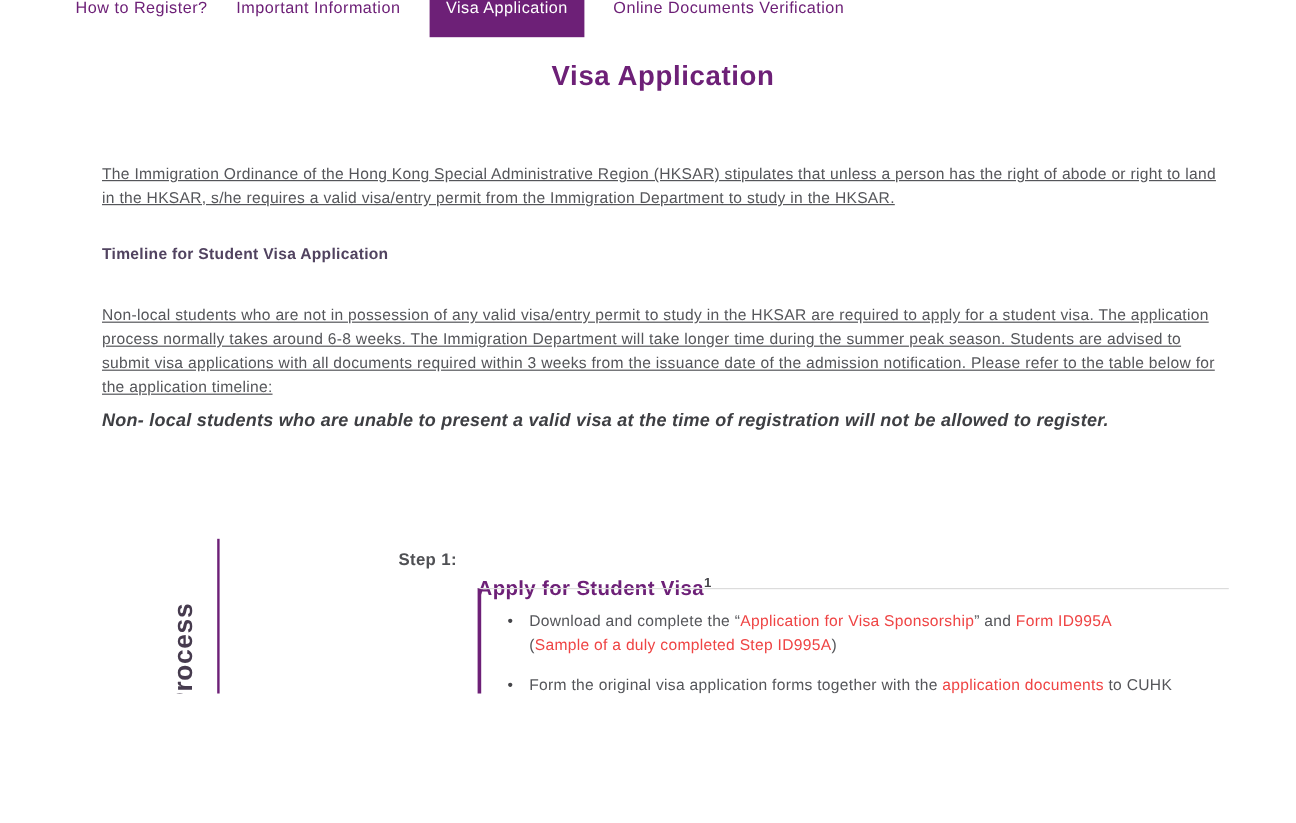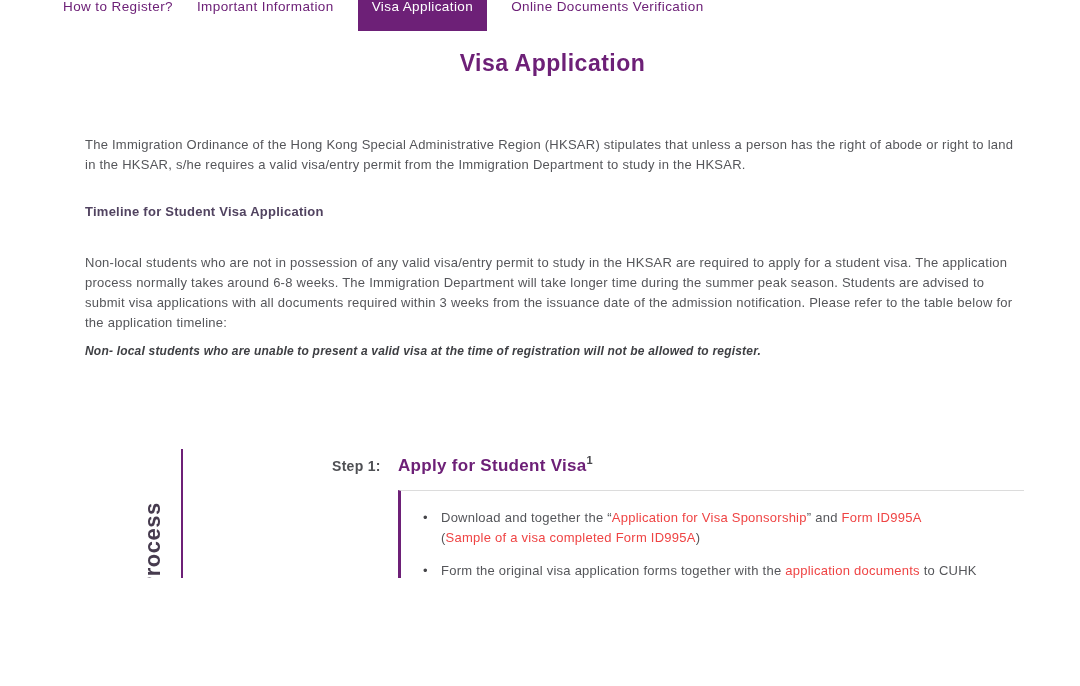--- a/index.html
+++ b/index.html
@@ -22,50 +22,50 @@
   }
   .tab.active{background:#6d2077;color:#ffffff;padding:0 14px;}
   
   .page-title{
     position:absolute;top:50px;left:85px;width:935px;margin:0;
     text-align:center;font-size:23px;font-weight:700;
     color:#6d2077;letter-spacing:0.5px;
   }
   .para{
     position:absolute;left:85px;width:932px;margin:0;
-    font-size:13px;line-height:20px;letter-spacing:0.25px;color:#55565a;
+    font-size:13px;line-height:20px;letter-spacing:0.25px;color:#55565a;text-decoration:underline;
   }
   .intro{top:135px;}
   .subheading{
     position:absolute;top:204px;left:85px;margin:0;
     font-size:13px;font-weight:700;letter-spacing:0.25px;color:#514360;text-align:right;
   }
   .timeline{top:253px;}
   .warning{
     position:absolute;top:341px;left:85px;width:932px;margin:0;
-    font-size:12px;line-height:20px;letter-spacing:0.2px;
+    font-size:15px;line-height:20px;letter-spacing:0.2px;
     font-weight:700;font-style:italic;color:#3e3f43;
   }
   
   .vertical-label{
     position:absolute;left:140px;top:776px;
     transform:rotate(-90deg);transform-origin:0 0;
     font-size:22px;font-weight:700;letter-spacing:0.5px;
     color:#463b4e;white-space:nowrap;
   }
   .vertical-line{
     position:absolute;left:181px;top:449px;width:2px;height:237px;
     background:#6d2077;
   }
   .step-label{
     position:absolute;left:332px;top:458px;
     font-size:14px;font-weight:700;color:#4f5054;letter-spacing:0.3px;
   }
   .step-title{
-    position:absolute;left:398px;top:454px;
+    position:absolute;left:398px;top:480px;
     font-size:17px;font-weight:700;color:#6d2077;letter-spacing:0.3px;
   }
   .step-title sup{font-size:11px;color:#454549;}
   .step-box{
     position:absolute;left:398px;top:490px;width:623px;
     border-top:1px solid #dcdcdc;
     border-left:3px solid #6d2077;
     padding:17px 0 60px 0;
   }
   .bullet-list{list-style:none;margin:0;padding:0;}
@@ -115,21 +115,21 @@
   <p class="warning">Non- local students who are unable to present a valid visa at the time of registration will not be allowed to register.</p>
 
   <div class="vertical-label">Visa Application Process</div>
   <div class="vertical-line"></div>
 
   <span class="step-label">Step 1:</span>
   <span class="step-title"><span>Apply for Student Visa</span><sup>1</sup></span>
 
   <div class="step-box">
     <ul class="bullet-list">
-      <li class="bullet"><span>Download and together the “</span><a href="#" class="link">Application for Visa Sponsorship</a><span>” and </span><a href="#" class="link">Form ID995A</a><br><span>(</span><a href="#" class="link">Sample of a visa completed Form ID995A</a><span>)</span></li>
+      <li class="bullet"><span>Download and complete the “</span><a href="#" class="link">Application for Visa Sponsorship</a><span>” and </span><a href="#" class="link">Form ID995A</a><br><span>(</span><a href="#" class="link">Sample of a duly completed Step ID995A</a><span>)</span></li>
       <li class="bullet"><span>Form the original visa application forms together with the </span><a href="#" class="link">application documents</a><span> to CUHK by courier as soon as you have accepted the admission offer (within 3 weeks from the offer issuance date)</span></li>
       <li class="bullet sub"><strong>Taught</strong><span> Postgraduate students: Please send your visa application to your </span><a href="#" class="link underline">Graduate</a><sup>3</sup></li>
     </ul>
   </div>
 
   <div class="bottom-edge"></div>
 
 </div>
 
 </body></html>

